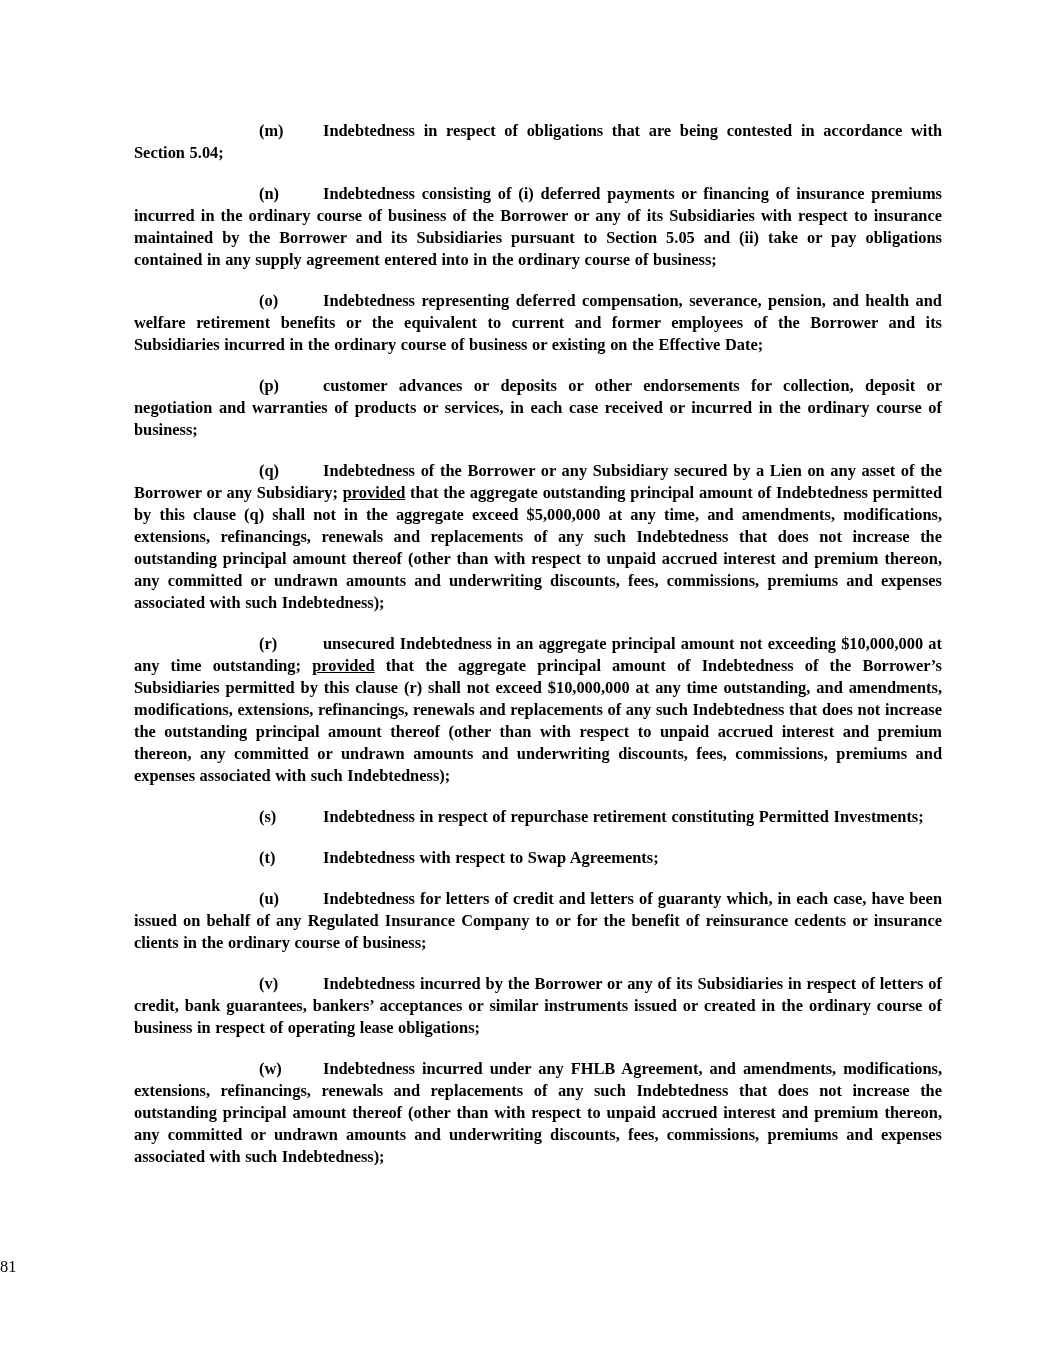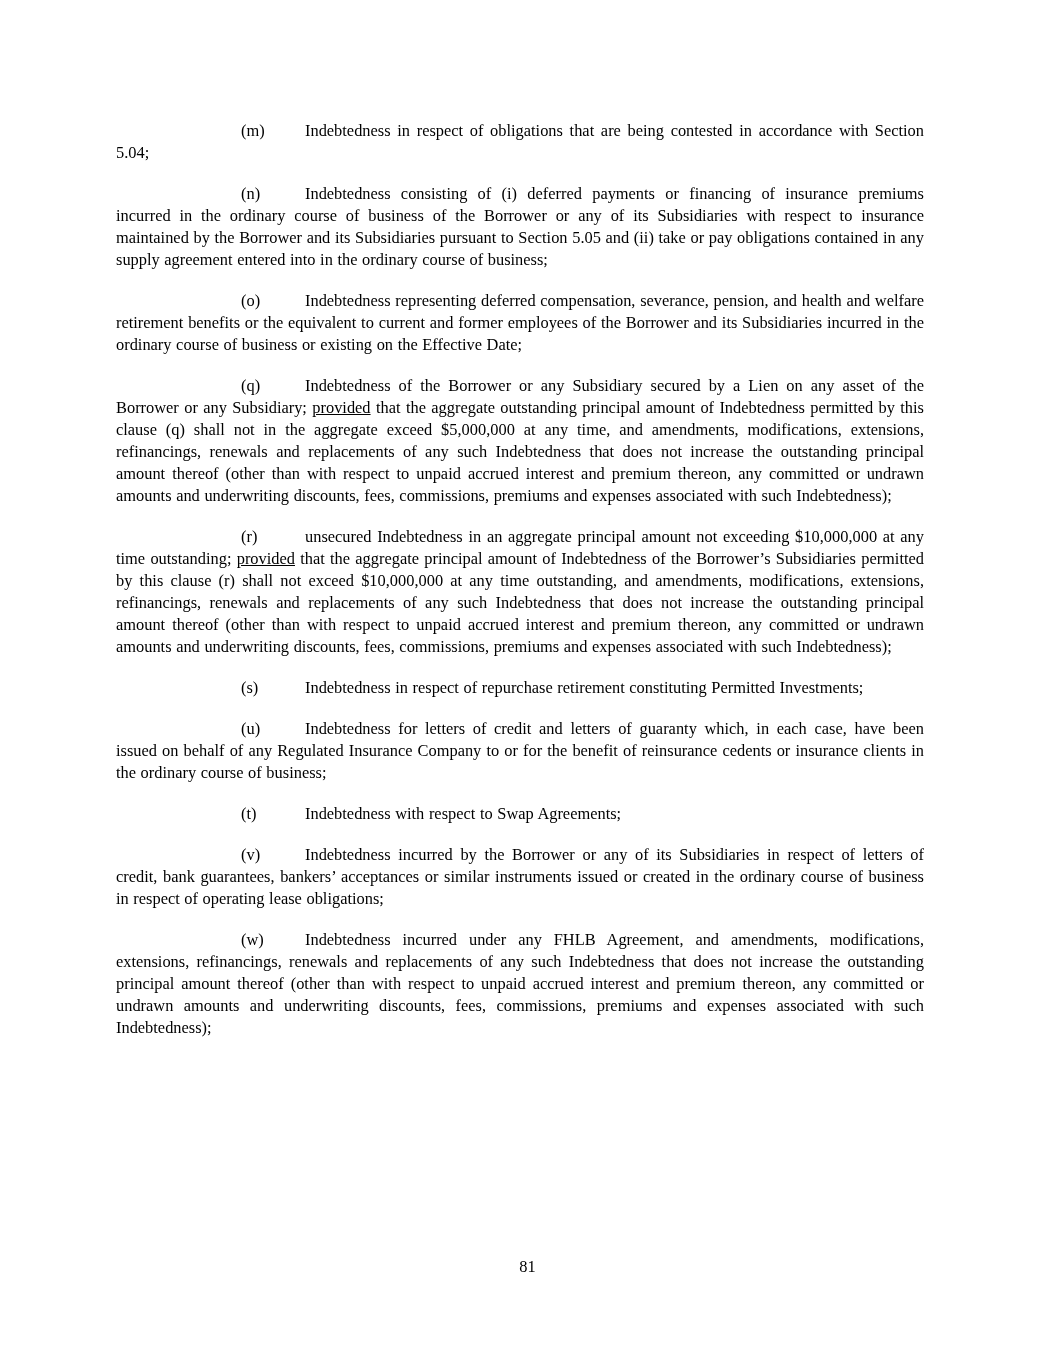--- a/index.html
+++ b/index.html
@@ -11,23 +11,24 @@
     position: relative;
     width: 1055px;
     height: 1365px;
     background: #ffffff;
     color: #000000;
     font-family: "Liberation Serif", "DejaVu Serif", serif;
     overflow: hidden;
   }
   .content {
     position: absolute;
-    left: 116px;
+    left: 134px;
     top: 120px;
     width: 808px;
+    font-weight: bold;
   }
   .para {
     margin: 0 0 19px 0;
     font-size: 16.4px;
     line-height: 22px;
     text-align: justify;
     text-indent: 125px;
     word-spacing: 0.5px;
   }
   .marker {
@@ -36,35 +37,35 @@
     text-indent: 0;
   }
   .underline {
     text-decoration: underline;
   }
   .page-number {
     position: absolute;
     top: 1256px;
     left: 0;
     width: 100%;
-    text-align: center;
     font-size: 16.4px;
     line-height: 22px;
   }
 </style>
 </head>
 <body>
 
 <div class="page">
   <div class="content">
       <p class="para"><span class="marker">(m)</span><span>Indebtedness in respect of obligations that are being contested in accordance with Section 5.04;</span></p>
       <p class="para"><span class="marker">(n)</span><span>Indebtedness consisting of (i) deferred payments or financing of insurance premiums incurred in the ordinary course of business of the Borrower or any of its Subsidiaries with respect to insurance maintained by the Borrower and its Subsidiaries pursuant to Section 5.05 and (ii) take or pay obligations contained in any supply agreement entered into in the ordinary course of business;</span></p>
       <p class="para"><span class="marker">(o)</span><span>Indebtedness representing deferred compensation, severance, pension, and health and welfare retirement benefits or the equivalent to current and former employees of the Borrower and its Subsidiaries incurred in the ordinary course of business or existing on the Effective Date;</span></p>
+      <p class="para"><span class="marker">(p)</span><span>customer advances or deposits or other endorsements for collection, deposit or negotiation and warranties of products or services, in each case received or incurred in the ordinary course of business;</span></p>
       <p class="para"><span class="marker">(q)</span><span>Indebtedness of the Borrower or any Subsidiary secured by a Lien on any asset of the Borrower or any Subsidiary; </span><span class="underline">provided</span><span> that the aggregate outstanding principal amount of Indebtedness permitted by this clause (q) shall not in the aggregate exceed $5,000,000 at any time, and amendments, modifications, extensions, refinancings, renewals and replacements of any such Indebtedness that does not increase the outstanding principal amount thereof (other than with respect to unpaid accrued interest and premium thereon, any committed or undrawn amounts and underwriting discounts, fees, commissions, premiums and expenses associated with such Indebtedness);</span></p>
       <p class="para"><span class="marker">(r)</span><span>unsecured Indebtedness in an aggregate principal amount not exceeding $10,000,000 at any time outstanding; </span><span class="underline">provided</span><span> that the aggregate principal amount of Indebtedness of the Borrower’s Subsidiaries permitted by this clause (r) shall not exceed $10,000,000 at any time outstanding, and amendments, modifications, extensions, refinancings, renewals and replacements of any such Indebtedness that does not increase the outstanding principal amount thereof (other than with respect to unpaid accrued interest and premium thereon, any committed or undrawn amounts and underwriting discounts, fees, commissions, premiums and expenses associated with such Indebtedness);</span></p>
       <p class="para"><span class="marker">(s)</span><span>Indebtedness in respect of repurchase retirement constituting Permitted Investments;</span></p>
+      <p class="para"><span class="marker">(t)</span><span>Indebtedness with respect to Swap Agreements;</span></p>
       <p class="para"><span class="marker">(u)</span><span>Indebtedness for letters of credit and letters of guaranty which, in each case, have been issued on behalf of any Regulated Insurance Company to or for the benefit of reinsurance cedents or insurance clients in the ordinary course of business;</span></p>
-      <p class="para"><span class="marker">(t)</span><span>Indebtedness with respect to Swap Agreements;</span></p>
       <p class="para"><span class="marker">(v)</span><span>Indebtedness incurred by the Borrower or any of its Subsidiaries in respect of letters of credit, bank guarantees, bankers’ acceptances or similar instruments issued or created in the ordinary course of business in respect of operating lease obligations;</span></p>
       <p class="para"><span class="marker">(w)</span><span>Indebtedness incurred under any FHLB Agreement, and amendments, modifications, extensions, refinancings, renewals and replacements of any such Indebtedness that does not increase the outstanding principal amount thereof (other than with respect to unpaid accrued interest and premium thereon, any committed or undrawn amounts and underwriting discounts, fees, commissions, premiums and expenses associated with such Indebtedness);</span></p>
     </div>
   <div class="page-number">81</div>
 </div>
 
 </body></html>

